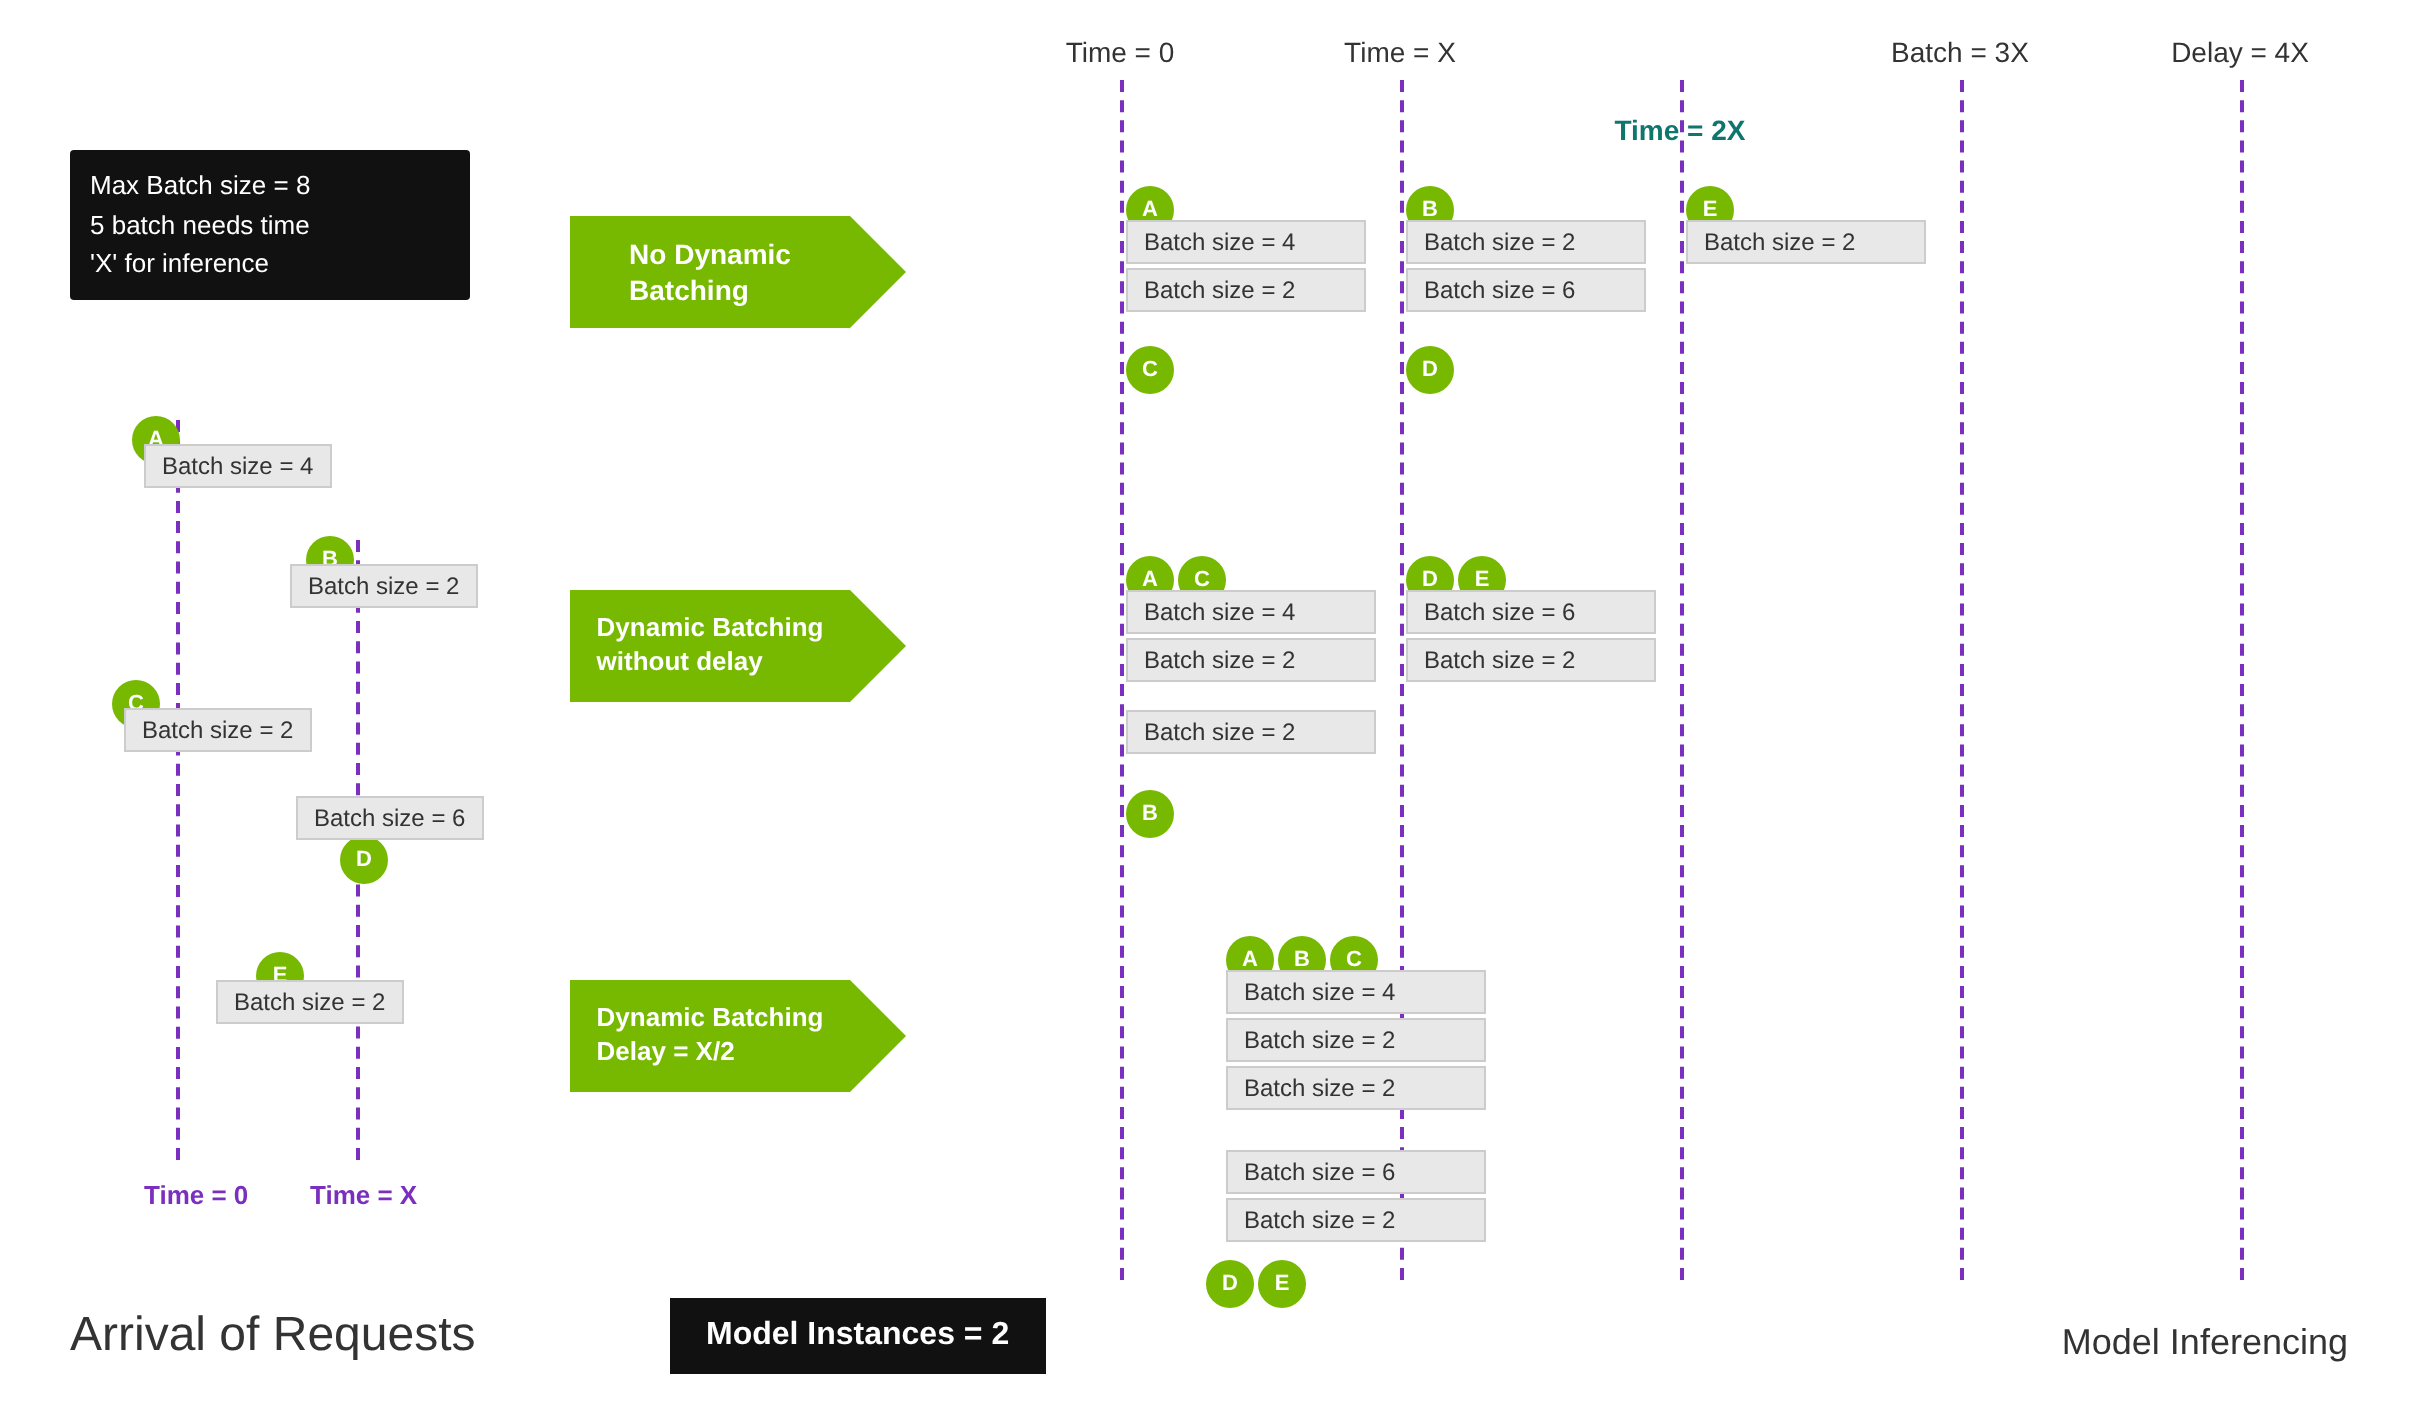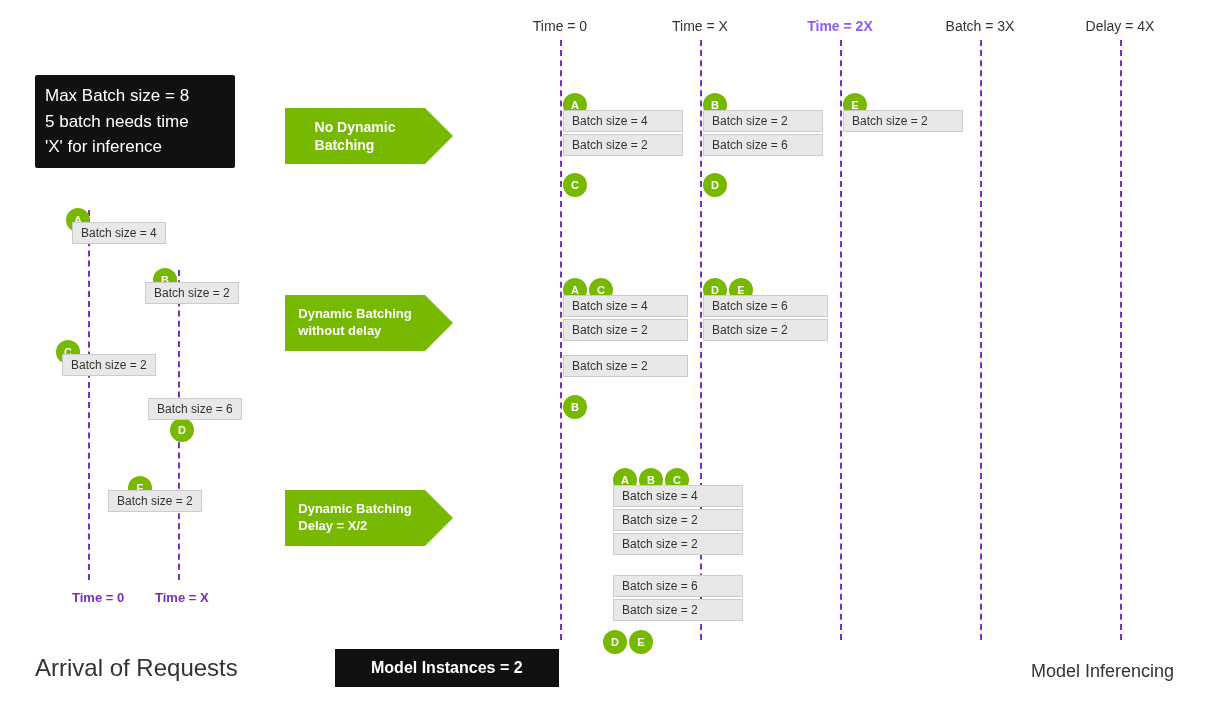--- a/index.html
+++ b/index.html
@@ -20,40 +20,40 @@
       display: flex;
       gap: 0;
       width: 700px;
     }
     .time-label {
       font-size: 14px;
       color: #333;
       text-align: center;
       width: 140px;
     }
-    .time-label.red { color: #8b5cf6; font-weight: bold; }
+    .time-label.red { color: #0f766e; font-weight: bold; margin-top: 39px; }
 
     
     .vline {
       position: absolute;
       top: 40px;
       width: 2px;
       border-left: 2px dashed #7b2fbe;
       height: 600px;
     }
 
     
     .info-box {
       position: absolute;
       top: 75px;
       left: 35px;
       background: #111;
       color: #fff;
       padding: 8px 10px;
-      font-size: 17px;
+      font-size: 13px;
       line-height: 1.5;
       width: 200px;
       border-radius: 2px;
     }
 
     
     .arrival-label {
       position: absolute;
       bottom: 25px;
       left: 35px;
@@ -155,21 +155,21 @@
       bottom: 25px;
       font-size: 18px;
       color: #333;
     }
     .model-instances-box {
       position: absolute;
       bottom: 20px;
       left: 335px;
       background: #111;
       color: #fff;
-      padding: 10px 36px;
+      padding: 10px 18px;
       font-size: 16px;
       font-weight: bold;
     }
   </style>
 </head>
 <body>
 
 <div class="time-headers">
   <div class="time-label">Time = 0</div>
   <div class="time-label">Time = X</div>

